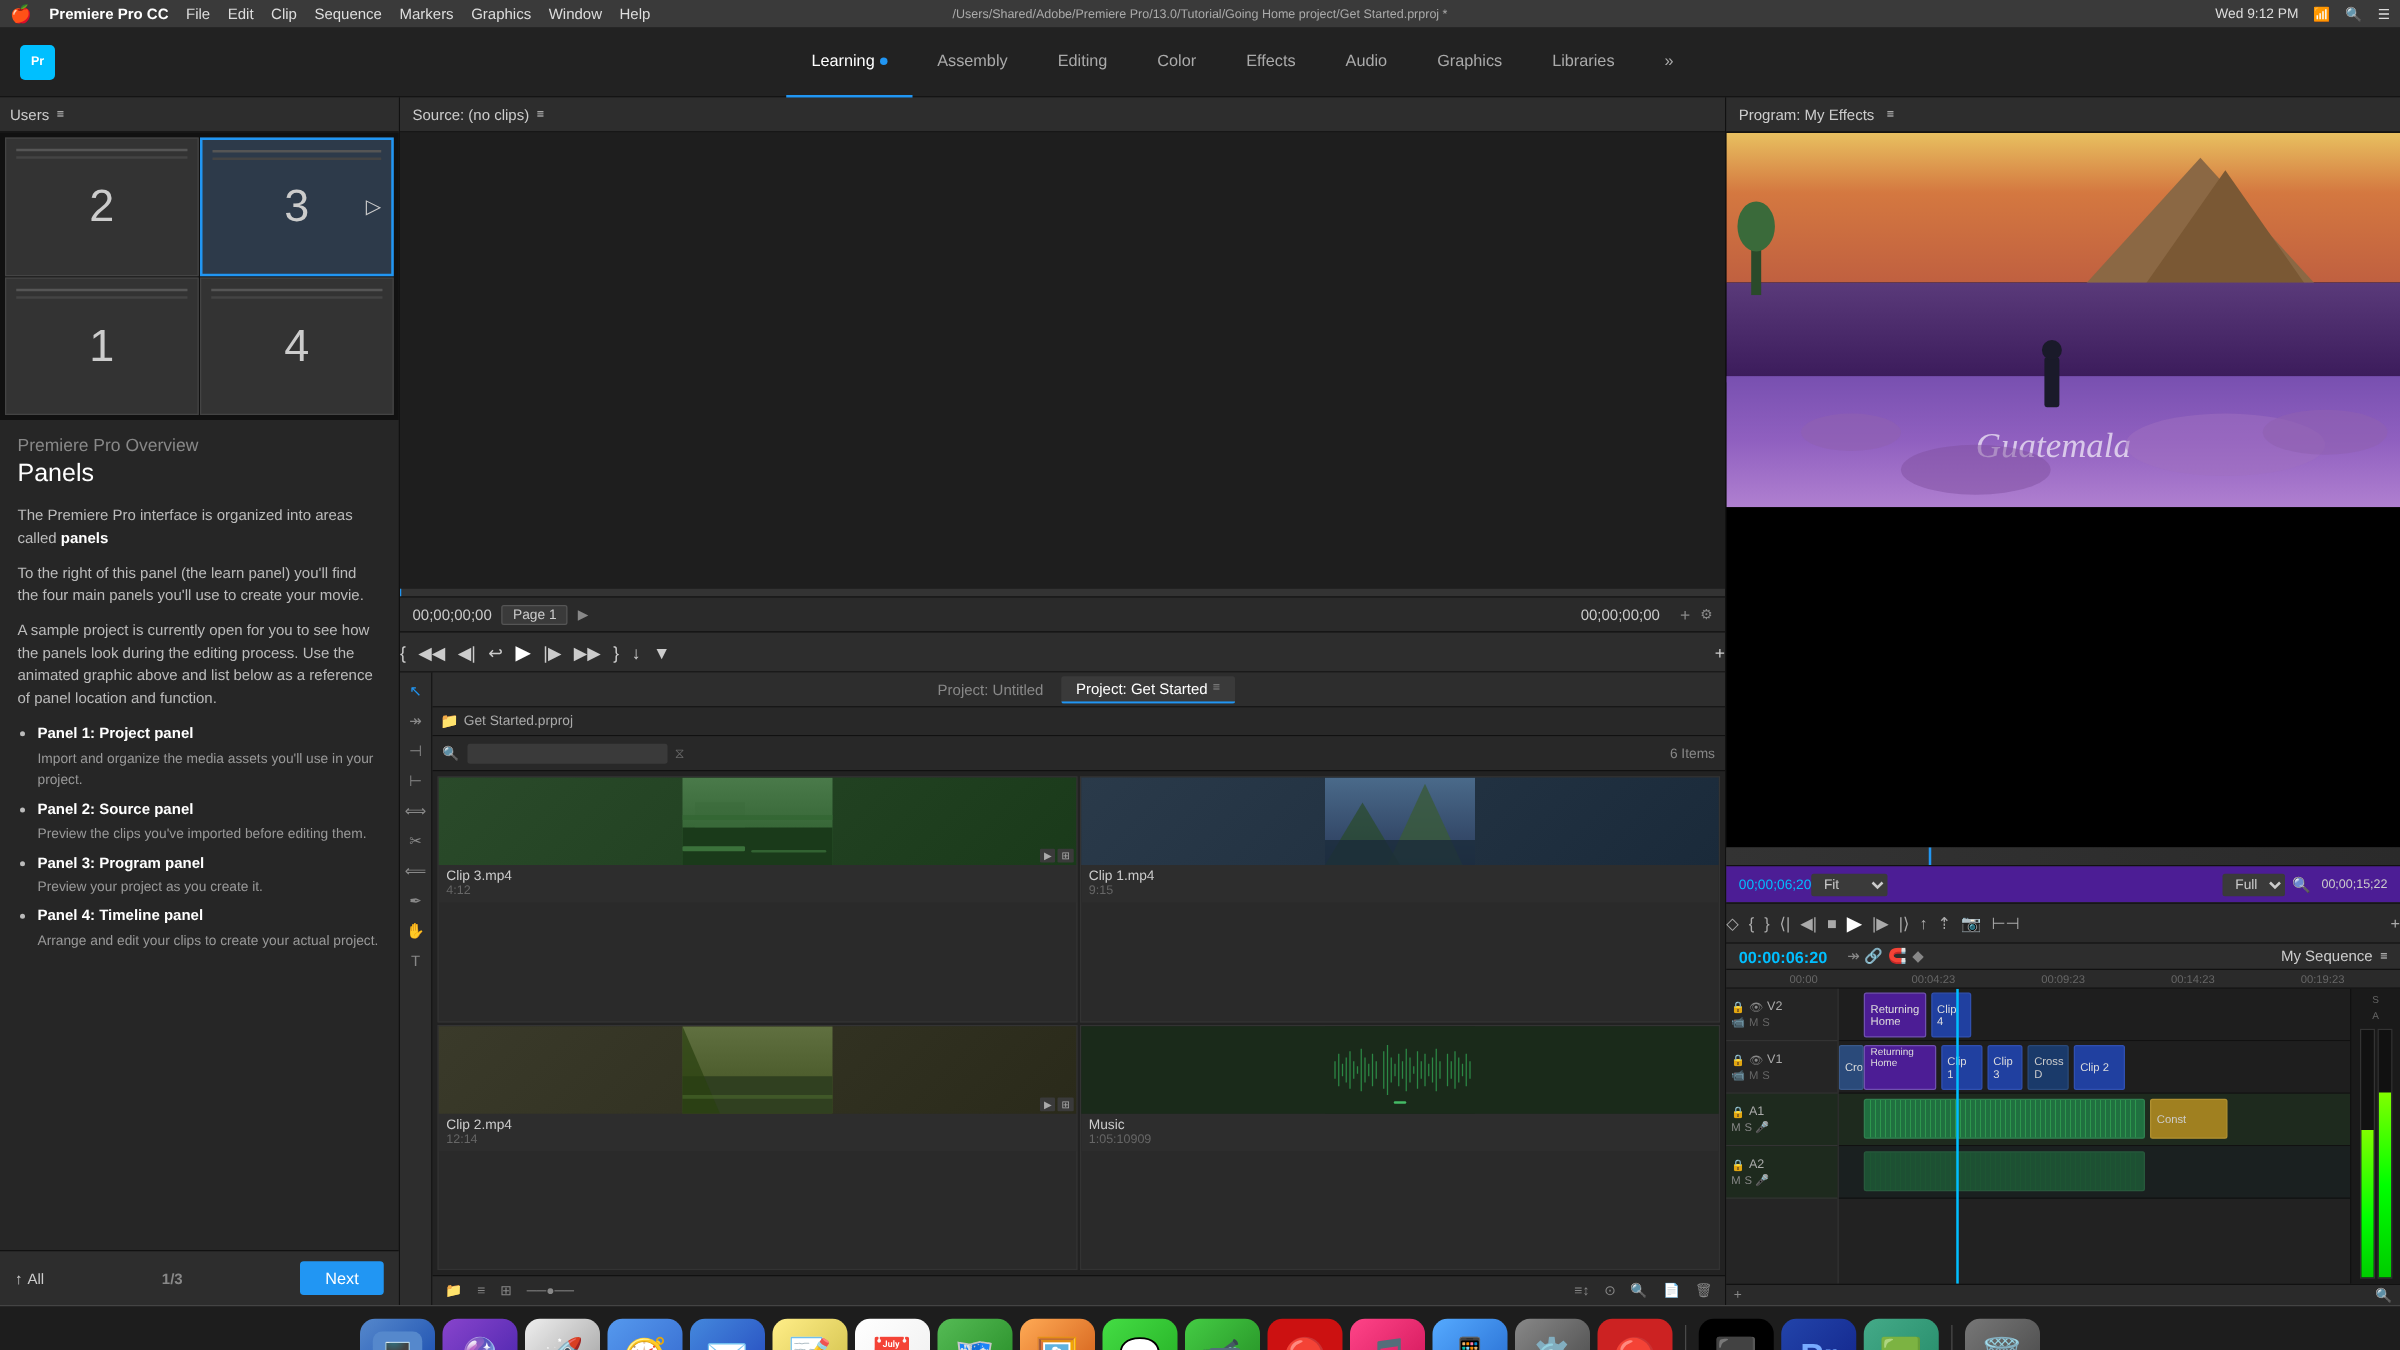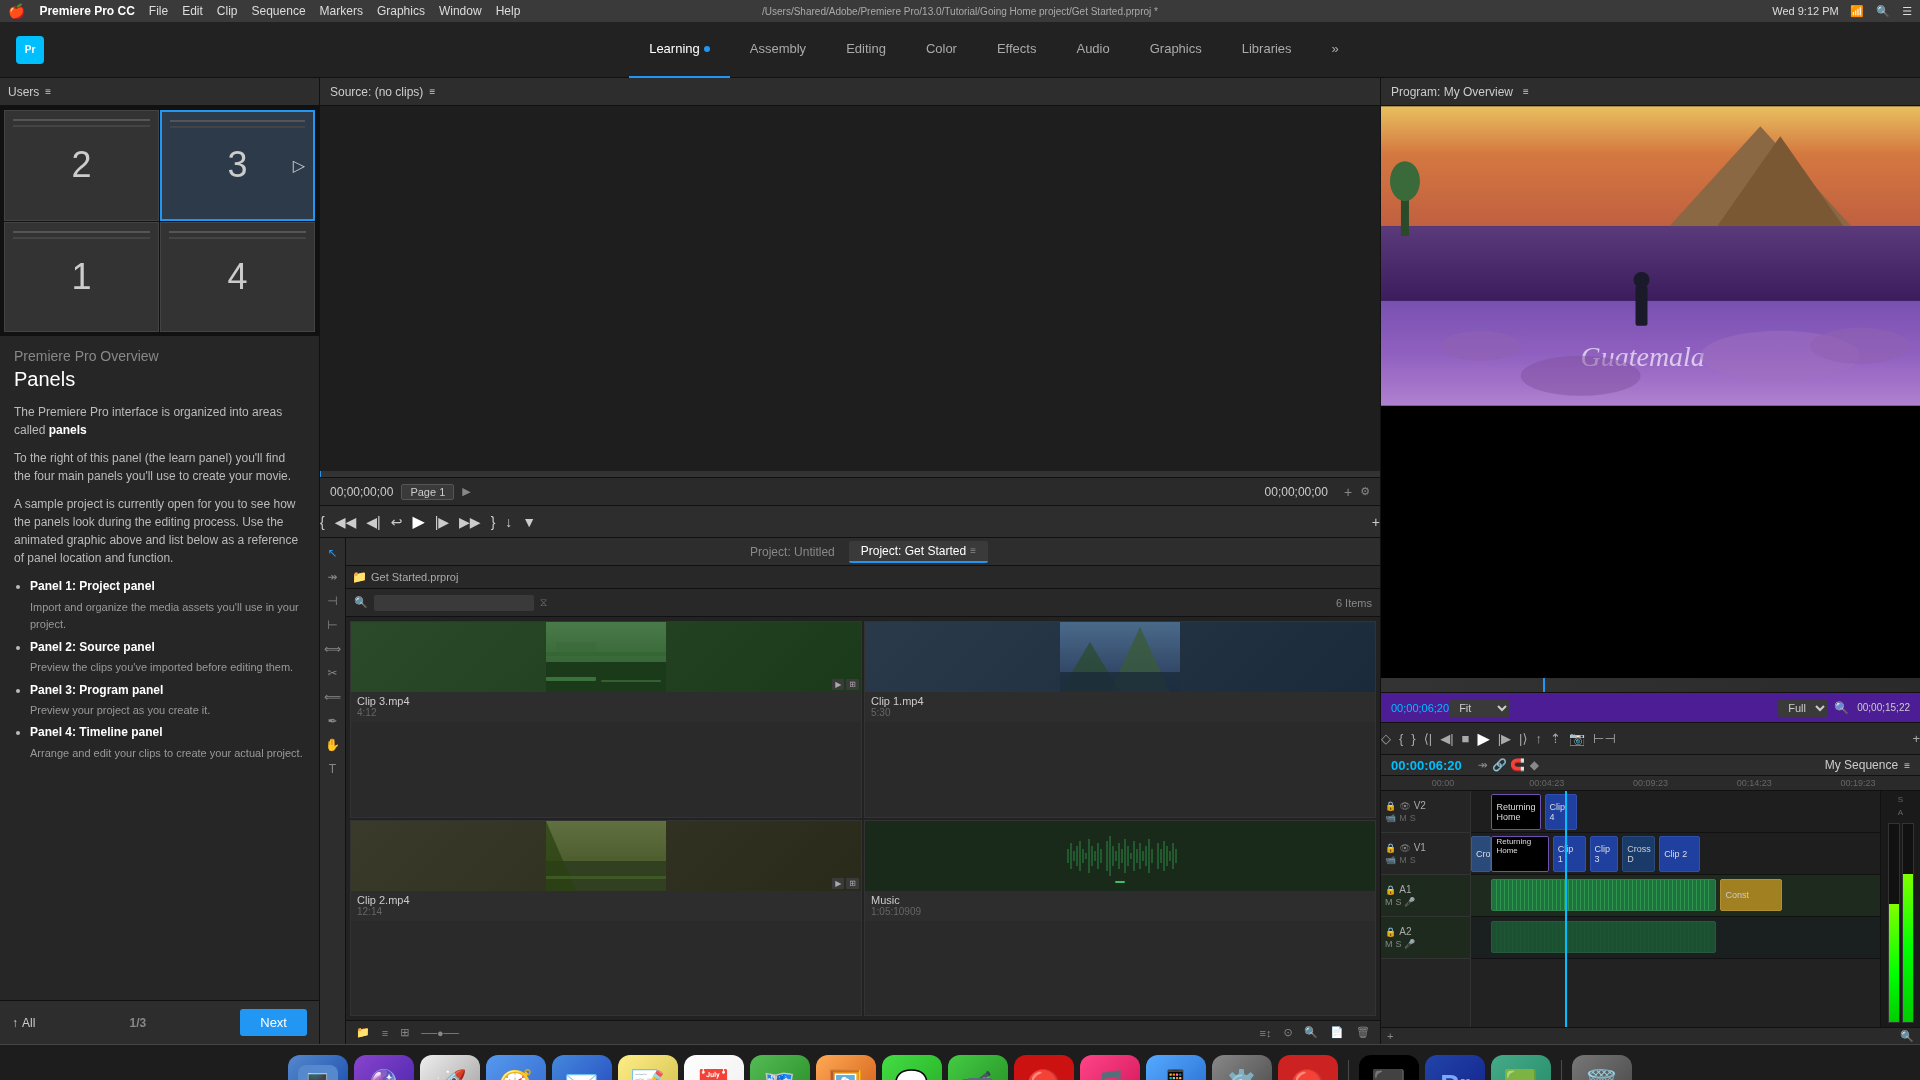--- a/index.html
+++ b/index.html
@@ -538,21 +538,21 @@
       height: 36px;
       position: absolute;
       border-radius: 2px;
       display: flex;
       align-items: center;
       padding: 0 4px;
       font-size: 9px;
       overflow: hidden;
       top: 3px;
     }
-    .clip-purple { background: #000000; border: 1px solid #7050b0; color: #ddd; }
+    .clip-purple { background: #4c1d95; border: 1px solid #7050b0; color: #ddd; }
     .clip-blue { background: #2040a0; border: 1px solid #3050b0; color: #ddd; }
     .clip-green-audio { background: #207040; border: 1px solid #308050; }
     .clip-yellow { background: #a08020; border: 1px solid #b09030; }
     .playhead-line {
       position: absolute;
       top: 0; bottom: 0;
       width: 2px;
       background: #00bfff;
       left: 23%;
       z-index: 10;
@@ -914,21 +914,21 @@
                     </linearGradient>
                   </defs>
                 <rect width="120" height="70" fill="url(#g2)"></rect>
                 <polygon points="80,5 110,70 50,70" fill="#3a5a3a" opacity="0.8"></polygon>
                 <polygon points="30,20 60,70 0,70" fill="#2a4a2a" opacity="0.7"></polygon>
                 <rect y="50" width="120" height="20" fill="#1a2a3a" opacity="0.8"></rect>
               </svg>
             </div>
             <div class="media-info">
               <div class="media-name">Clip 1.mp4</div>
-              <div class="media-meta">5:30</div>
+              <div class="media-meta">9:15</div>
             </div>
           </div>
 
           <div class="media-item">
             <div class="media-thumb cliff">
               <svg width="100%" height="70" viewBox="0 0 120 70" xmlns="http://www.w3.org/2000/svg">
                 <defs>
                     <linearGradient id="g3" x1="0" y1="0" x2="0" y2="1">
                       <stop offset="0%" stop-color="#607040"></stop>
                       <stop offset="100%" stop-color="#405020"></stop>
@@ -1017,21 +1017,21 @@
           <span class="media-tool-btn">🗑</span>
         </div>
       </div>
     </div>
   </div>
 
   <div class="right-area">
 
     <div style="flex:1;display:flex;flex-direction:column;min-height:0;">
       <div class="program-header">
-        <span>Program: My Overview</span>
+        <span>Program: My Effects</span>
         <span class="panel-menu-icon" style="margin-left:4px;">≡</span>
       </div>
       <div class="program-body" style="height:300px;">
 
         <div class="mountain-scene">
           <svg width="100%" height="300" viewBox="0 0 540 300" xmlns="http://www.w3.org/2000/svg">
             <defs>
               <linearGradient id="sky" x1="0" y1="0" x2="0" y2="1">
                 <stop offset="0%" stop-color="#e8c060"></stop>
                 <stop offset="40%" stop-color="#d47840"></stop>

